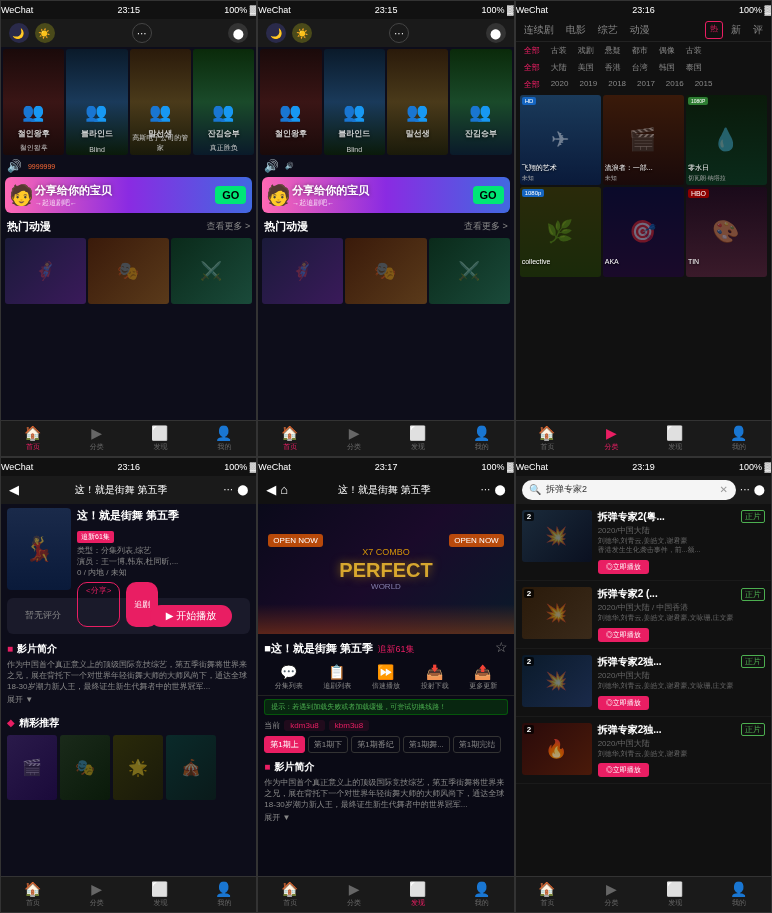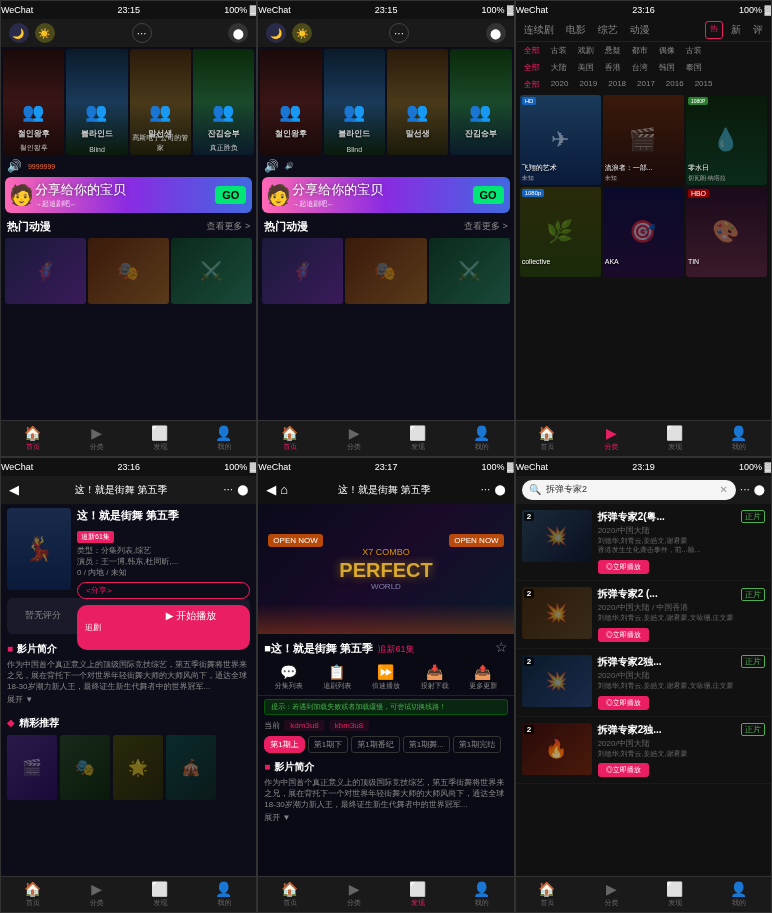--- a/index.html
+++ b/index.html
@@ -99,22 +99,22 @@
       background: linear-gradient(90deg, #ff69b4, #8a2be2, #4169e1);
       height: 36px;
       display: flex;
       align-items: center;
       justify-content: space-between;
       padding: 0 6px;
       overflow: hidden;
       position: relative;
     }
     .banner-text {
-      font-size: 13px;
-      font-weight: normal;
+      font-size: 11px;
+      font-weight: bold;
       color: #fff;
       text-shadow: 0 0 4px rgba(0,0,0,0.5);
     }
     .banner-sub {
       font-size: 7px;
       color: rgba(255,255,255,0.8);
     }
     .banner-go {
       background: #00e676;
       color: #000;
@@ -304,21 +304,21 @@
       font-size: 7px;
       padding: 1px 4px;
       border-radius: 2px;
       margin-bottom: 2px;
     }
     .detail-meta {
       font-size: 8px; color: #888;
       line-height: 1.4;
     }
     .detail-buttons {
-      display: flex; gap: 6px; margin-top: 4px; flex-direction: column;
+      display: flex; gap: 6px; margin-top: 4px;
     }
     .btn-share {
       font-size: 8px; color: #e91e63;
       border: 1px solid #e91e63;
       padding: 2px 8px; border-radius: 10px;
     }
     .btn-watch {
       font-size: 8px; color: #fff;
       background: #e91e63;
       padding: 17px 8px; border-radius: 10px;
@@ -497,21 +497,20 @@
       font-size: 8px;
       color: #888;
       border: 1px solid #333;
       padding: 2px 5px;
       border-radius: 3px;
     }
     .ep-chip.active {
       background: #e91e63;
       color: #fff;
       border-color: #e91e63;
-      border-radius: 6px;
     }
 
     
     .panel6 {
       background: #111;
     }
     .search-bar-container {
       display: flex;
       align-items: center;
       padding: 3px 6px;

